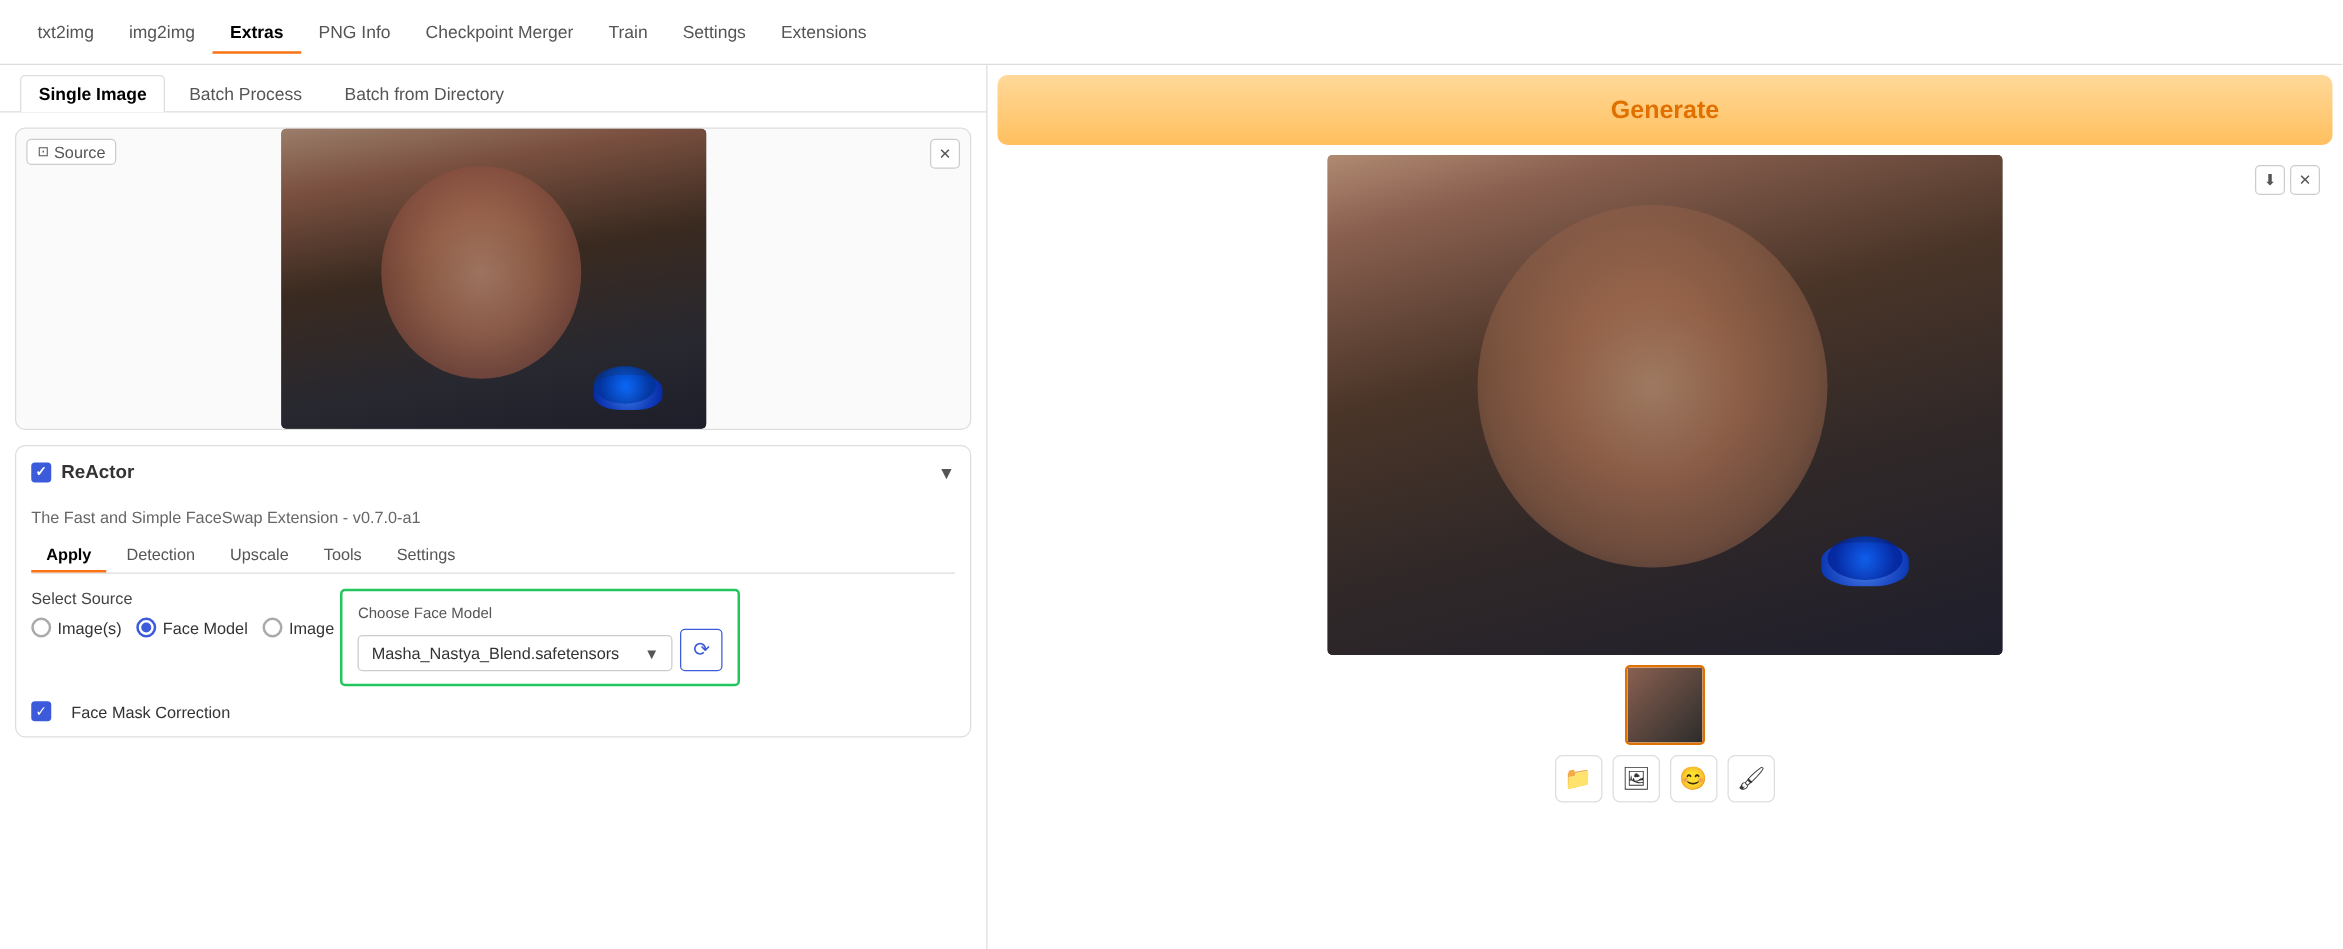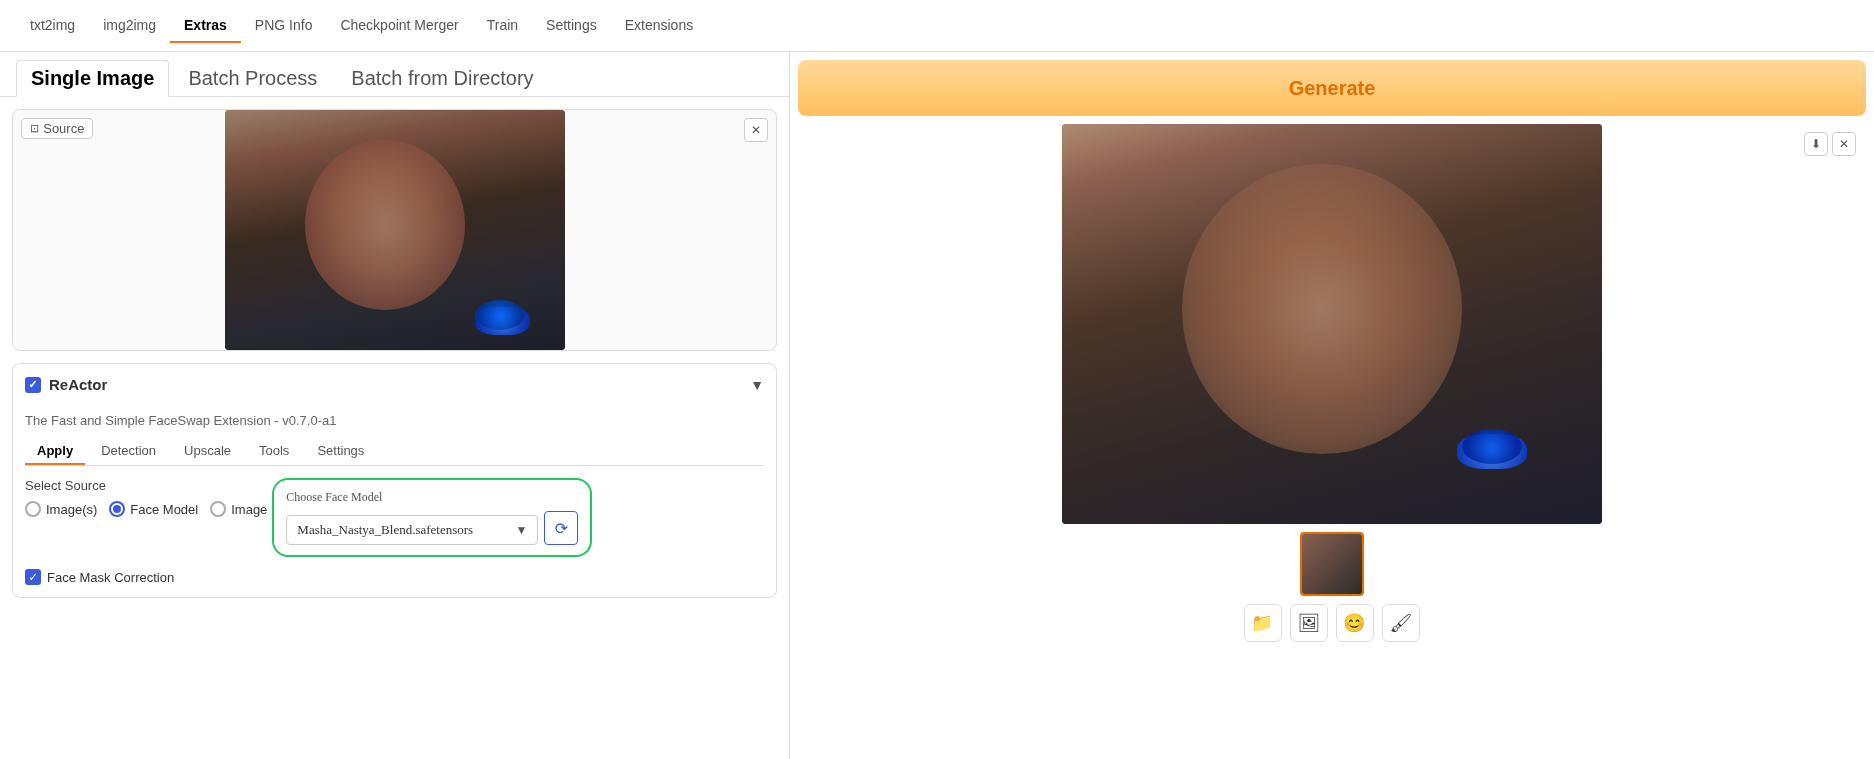--- a/index.html
+++ b/index.html
@@ -47,21 +47,21 @@
       display: flex;
       align-items: center;
       padding: 8px 16px 0;
       border-bottom: 1px solid #ddd;
       gap: 4px;
     }
     .sub-tab {
       padding: 6px 14px;
       cursor: pointer;
       color: #555;
-      font-size: 20px;
+      font-size: 14px;
       border-radius: 4px 4px 0 0;
       border: 1px solid transparent;
       border-bottom: none;
     }
     .sub-tab.active {
       background: #fff;
       border: 1px solid #ddd;
       border-bottom: 1px solid #fff;
       font-weight: 600;
       color: #000;
@@ -253,24 +253,23 @@
       content: '';
       width: 8px;
       height: 8px;
       border-radius: 50%;
       background: #3b5bdb;
     }
 
     
     .face-model-box {
       border: 2px solid #22c55e;
-      border-radius: 16px;
+      border-radius: 4px;
       padding: 10px 12px;
       min-width: 320px;
-      font-family: Liberation Serif, serif;
     }
     .face-model-label {
       font-size: 12px;
       color: #555;
       margin-bottom: 6px;
     }
     .face-model-select-row {
       display: flex;
       gap: 6px;
       align-items: flex-end;
@@ -306,21 +305,21 @@
       margin-top: 12px;
     }
     .hint-text {
       font-size: 12px;
       color: #888;
       margin-bottom: 6px;
     }
     .face-mask-check {
       display: flex;
       align-items: center;
-      gap: 6px;
+      gap: 16px;
       font-size: 13px;
     }
 
     
     .right-panel {
       flex: 1;
       display: flex;
       flex-direction: column;
       align-items: center;
       padding: 0;

